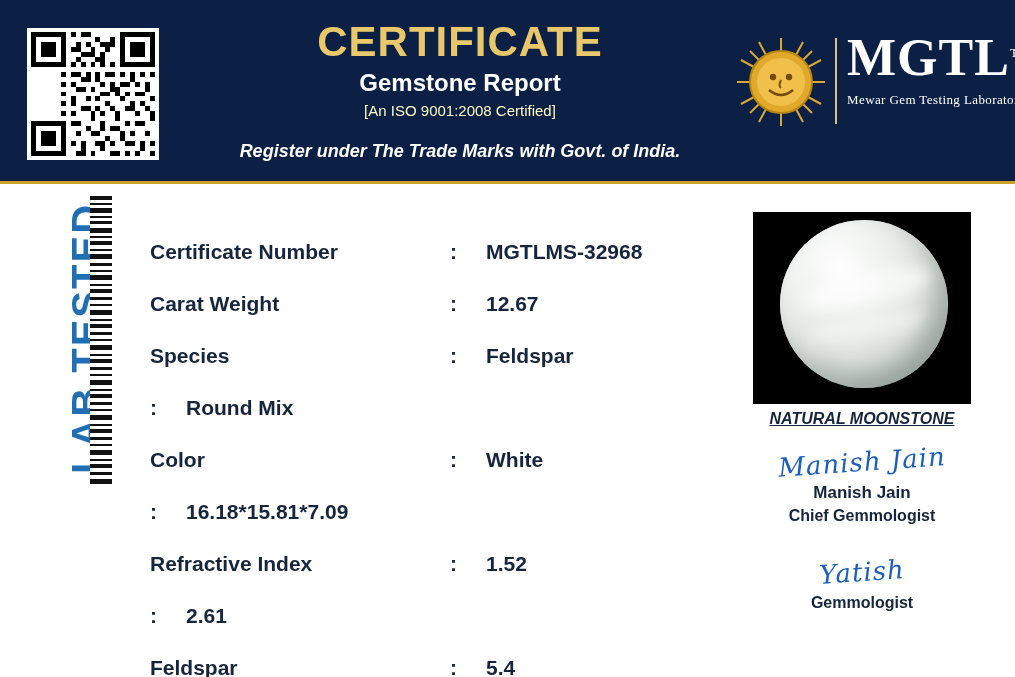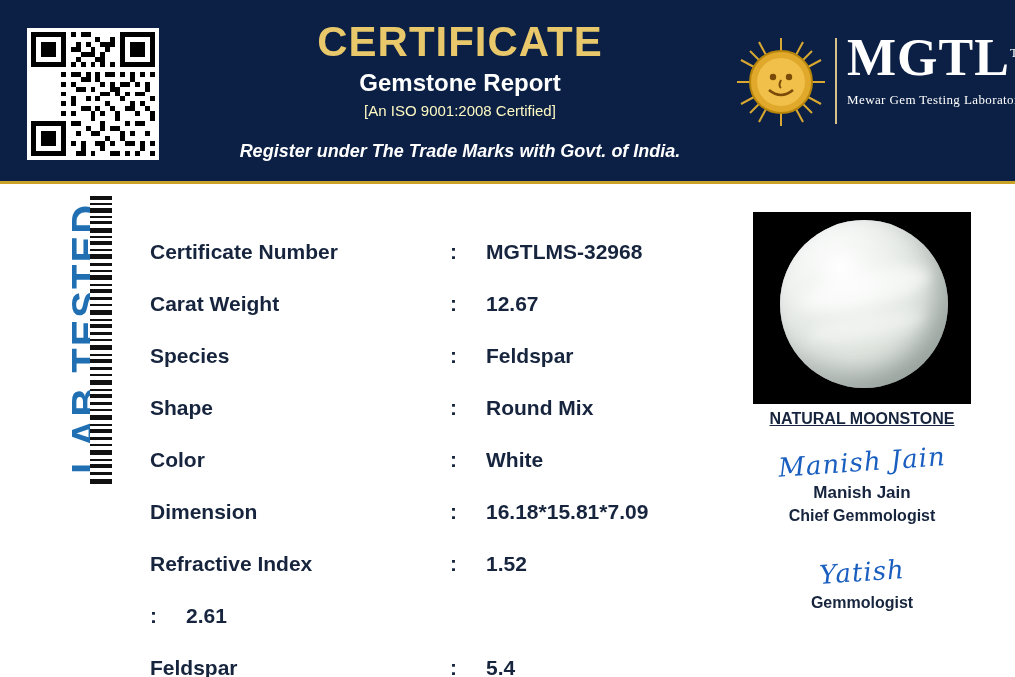--- a/index.html
+++ b/index.html
@@ -233,20 +233,21 @@
   .gem-caption {
     position: absolute;
     left: 753px;
     top: 410px;
     width: 218px;
     text-align: center;
     font-size: 16px;
     font-weight: bold;
     color: #16243d;
     text-decoration: underline;
+    font-style: italic;
   }
 
   
   .sign-block {
     position: absolute;
     width: 218px;
     left: 753px;
     text-align: center;
   }
   .sign-1 { top: 442px; }
@@ -514,33 +515,31 @@
       <div class="detail-value">12.67</div>
     </div>
 
     <div class="detail-row">
       <div class="detail-label">Species</div>
       <div class="detail-colon">:</div>
       <div class="detail-value">Feldspar</div>
     </div>
 
     <div class="detail-row">
-      <div class="detail-label">Shape</div>
       <div class="detail-colon">:</div>
       <div class="detail-value">Round Mix</div>
     </div>
 
     <div class="detail-row">
       <div class="detail-label">Color</div>
       <div class="detail-colon">:</div>
       <div class="detail-value">White</div>
     </div>
 
     <div class="detail-row">
-      <div class="detail-label">Dimension</div>
       <div class="detail-colon">:</div>
       <div class="detail-value">16.18*15.81*7.09</div>
     </div>
 
     <div class="detail-row">
       <div class="detail-label">Refractive Index</div>
       <div class="detail-colon">:</div>
       <div class="detail-value">1.52</div>
     </div>
 

